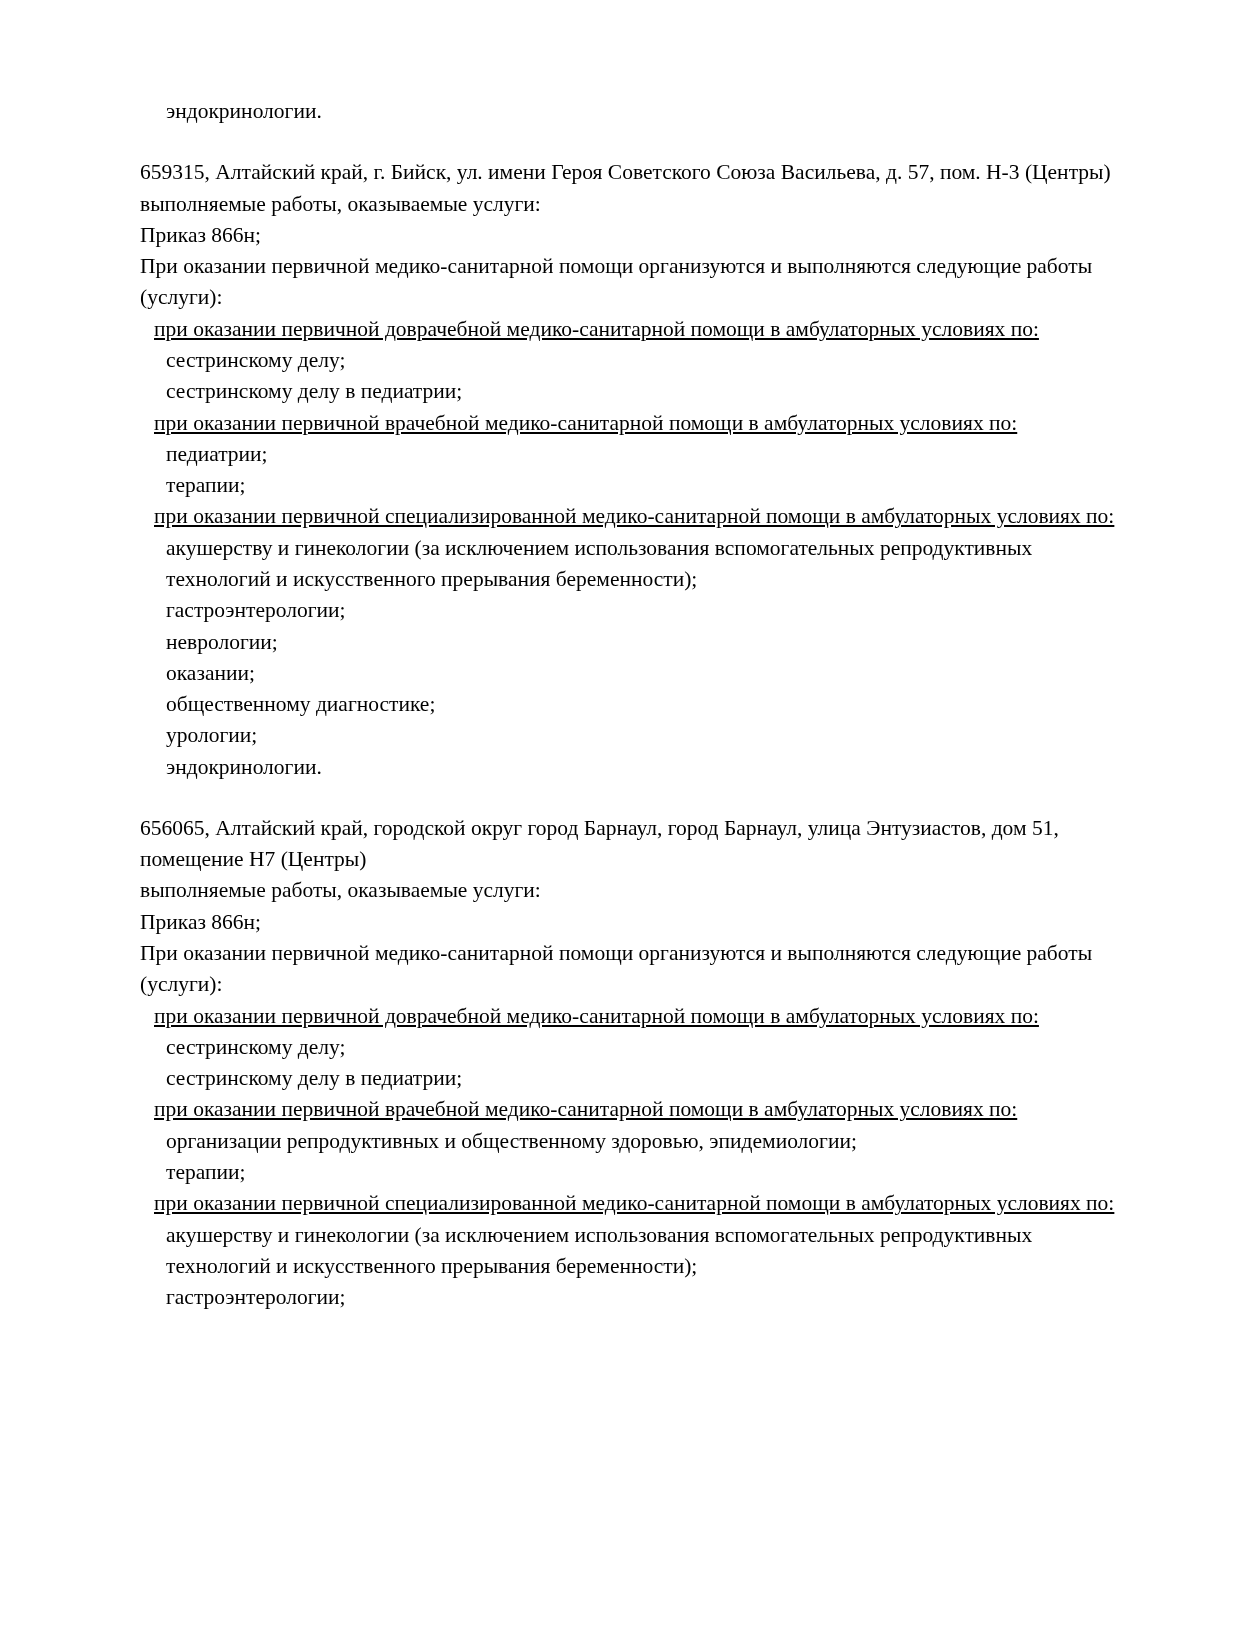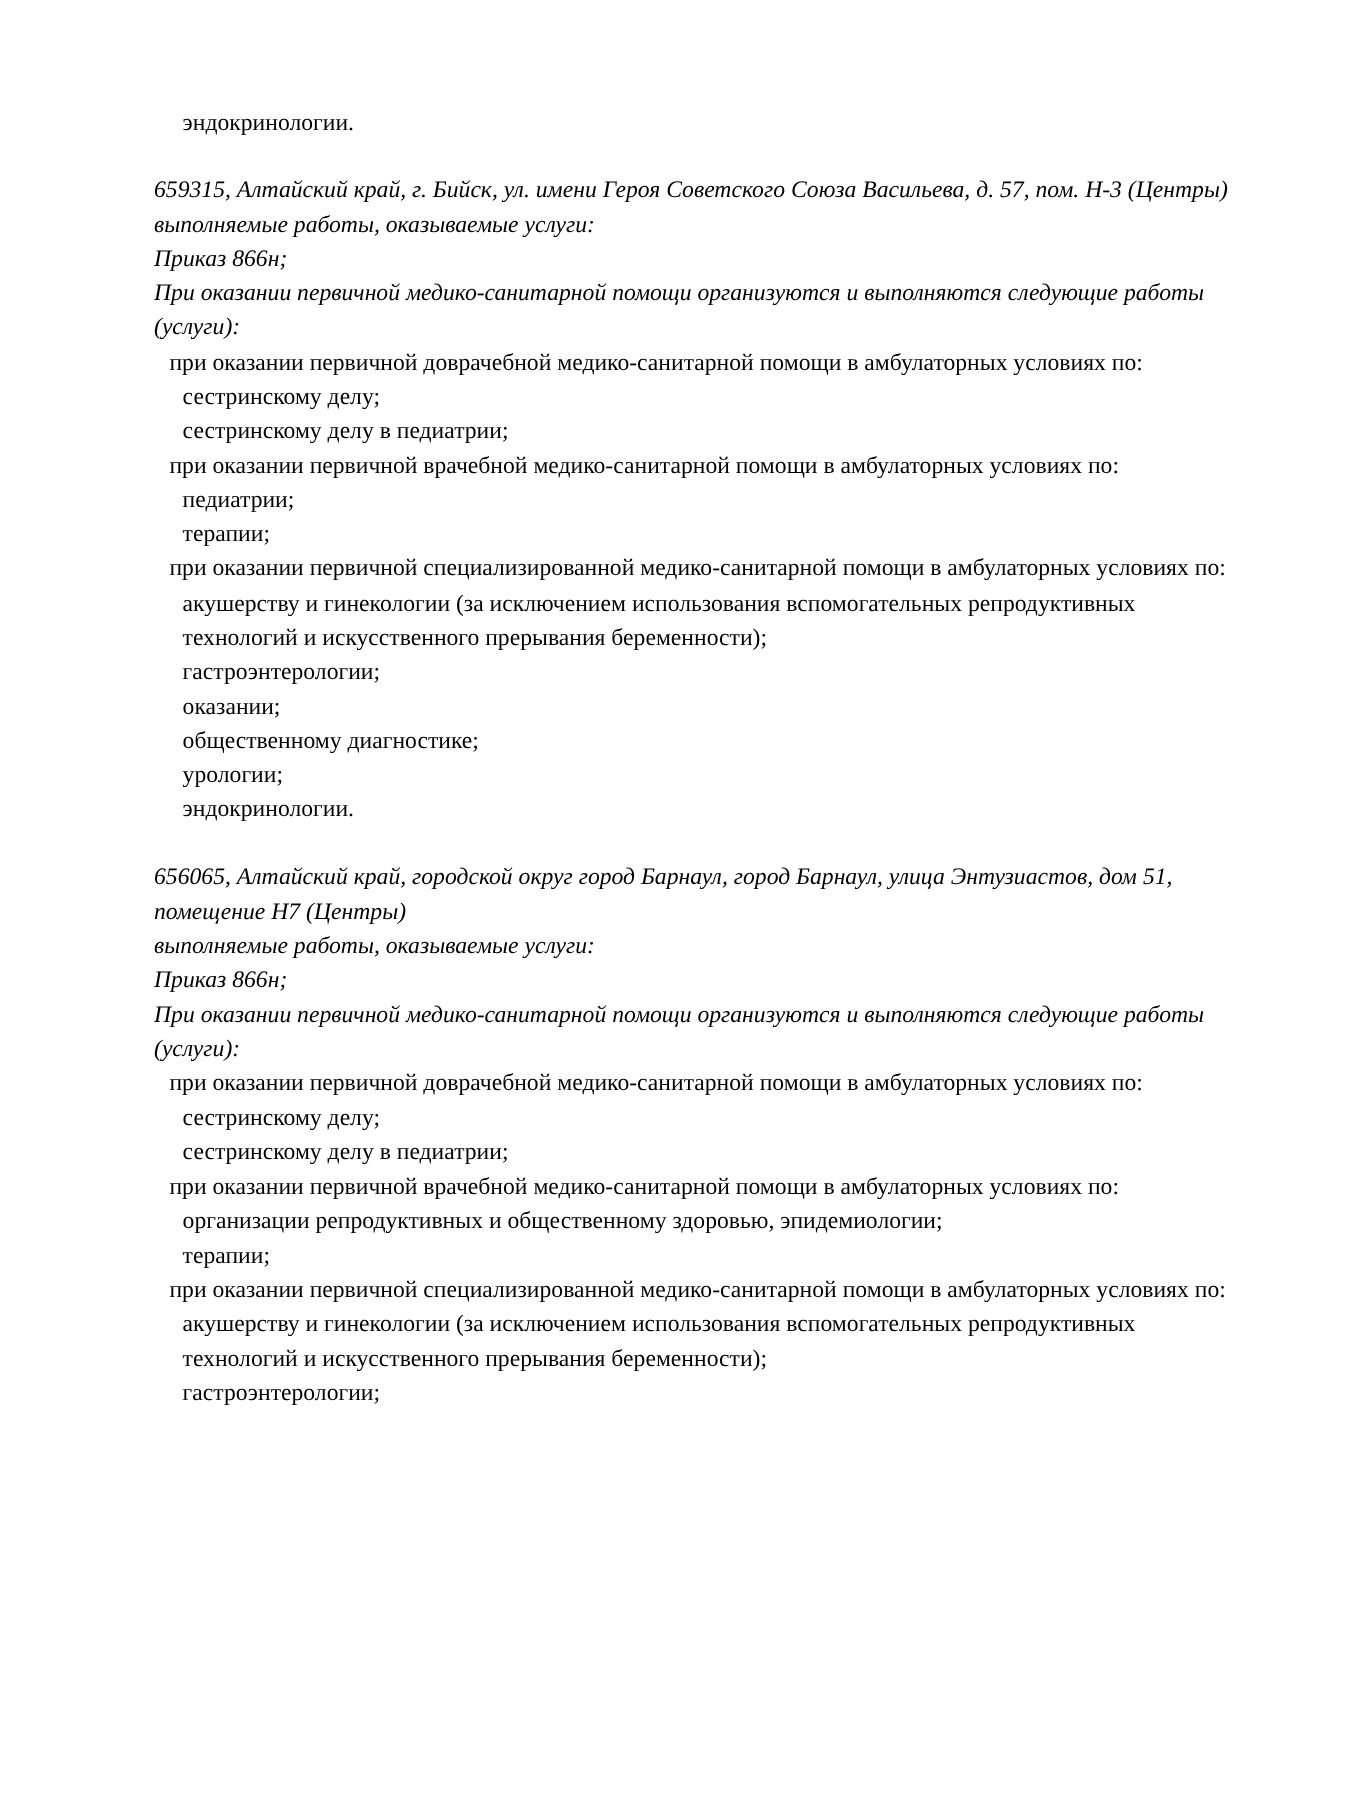--- a/index.html
+++ b/index.html
@@ -28,27 +28,27 @@
   }
   .para {
     margin: 0;
     text-indent: 0;
   }
   .spacer {
     height: 30px;
   }
   .indent-1 {
     padding-left: 14px;
+    text-decoration: underline;
   }
   .indent-2 {
     padding-left: 26px;
   }
   .hang-0 {
     text-indent: 0;
-    font-style: italic;
   }
   .block {
     margin: 0;
   }
 </style>
 </head>
 <body>
 
 <div class="page">
   <div class="doc-body">
@@ -66,20 +66,21 @@
       <p class="para hang-0">При оказании первичной медико-санитарной помощи организуются и выполняются следующие работы (услуги):</p>
       <p class="para indent-1">при оказании первичной доврачебной медико-санитарной помощи в амбулаторных условиях по:</p>
       <p class="para indent-2">сестринскому делу;</p>
       <p class="para indent-2">сестринскому делу в педиатрии;</p>
       <p class="para indent-1">при оказании первичной врачебной медико-санитарной помощи в амбулаторных условиях по:</p>
       <p class="para indent-2">педиатрии;</p>
       <p class="para indent-2">терапии;</p>
       <p class="para indent-1">при оказании первичной специализированной медико-санитарной помощи в амбулаторных условиях по:</p>
       <p class="para indent-2">акушерству и гинекологии (за исключением использования вспомогательных репродуктивных технологий и искусственного прерывания беременности);</p>
       <p class="para indent-2">гастроэнтерологии;</p>
+      <p class="para indent-2">неврологии;</p>
       <p class="para indent-2">оказании;</p>
       <p class="para indent-2">общественному диагностике;</p>
       <p class="para indent-2">урологии;</p>
       <p class="para indent-2">эндокринологии.</p>
     </div>
 
     <div class="spacer"></div>
 
     <div class="block">
       <p class="para hang-0">656065, Алтайский край, городской округ город Барнаул, город Барнаул, улица Энтузиастов, дом 51, помещение Н7 (Центры)</p>

